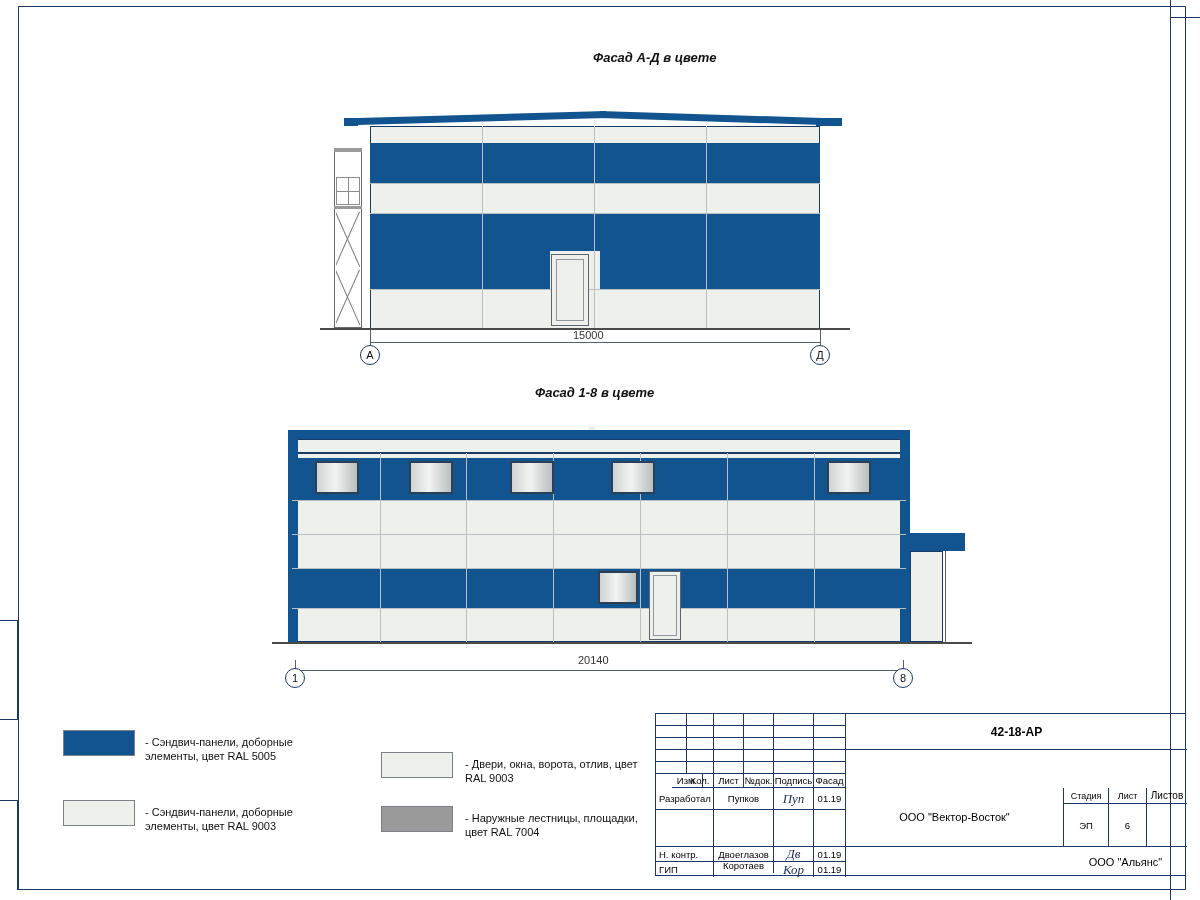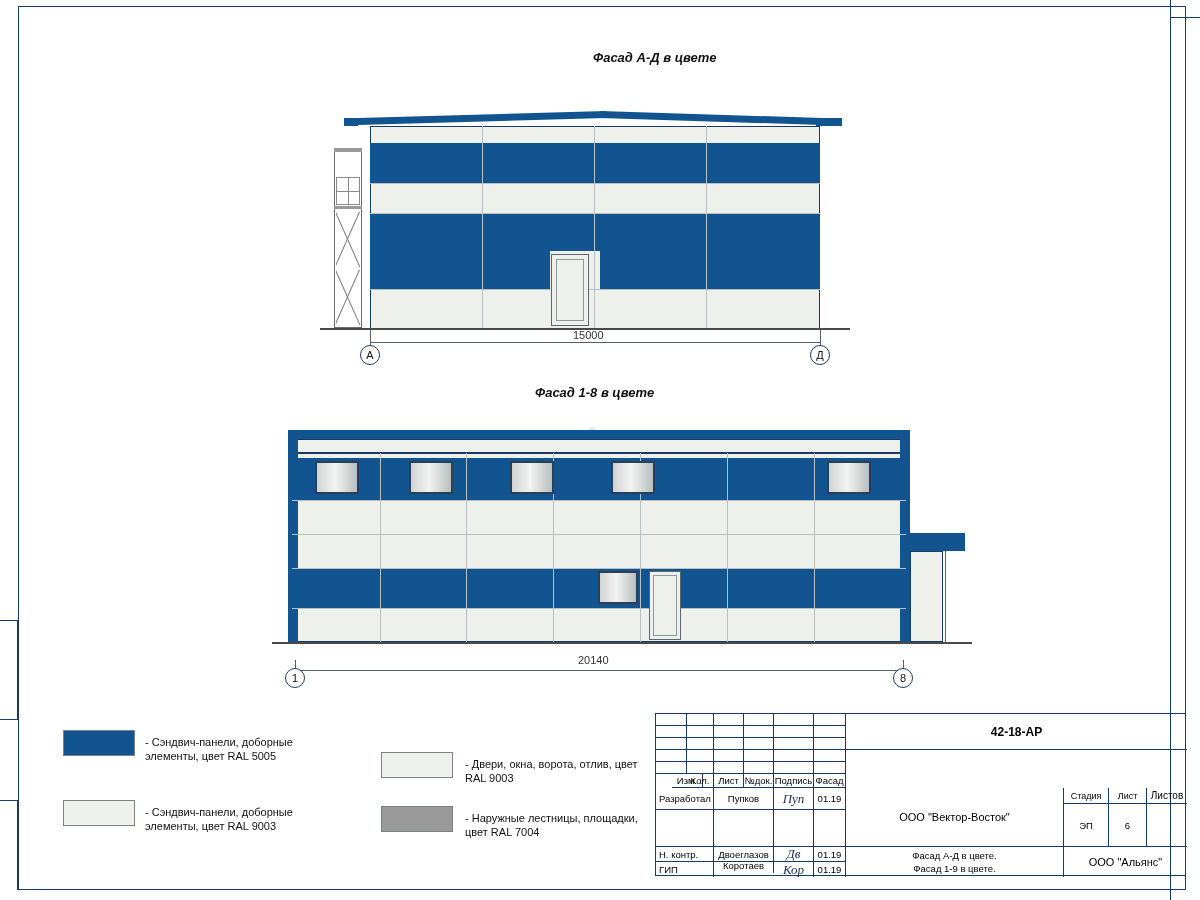--- a/index.html
+++ b/index.html
@@ -388,21 +388,17 @@
     <div class="cell tb-center firm-text" style="left:190px;top:74px;width:218px;height:59px;">ООО "Вектор-Восток"</div>
 
     <div class="cell tb-center" style="left:408px;top:74px;width:45px;height:16px;font-size:9px;">Стадия</div>
     <div class="cell tb-center" style="left:453px;top:74px;width:38px;height:16px;font-size:9px;">Лист</div>
     <div class="cell tb-center nob" style="left:491px;top:74px;width:40px;height:16px;font-size:10px;">Листов</div>
 
     <div class="cell tb-center" style="left:408px;top:90px;width:45px;height:43px;">ЭП</div>
     <div class="cell tb-center" style="left:453px;top:90px;width:38px;height:43px;">6</div>
     <div class="cell tb-center nob" style="left:491px;top:90px;width:40px;height:43px;"></div>
 
-    <div class="cell nobb" style="left:190px;top:133px;width:218px;height:30px;display:flex;flex-direction:column;align-items:center;justify-content:center;line-height:13px;">
-      <span>Фасад А-Д в цвете.</span>
-      <span>Фасад 1-9 в цвете.</span>
-    </div>
 
     <div class="cell tb-center nob nobb firm-text" style="left:408px;top:133px;width:123px;height:30px;">ООО "Альянс"</div>
   </div>
 
 </div>
 
 </body></html>

